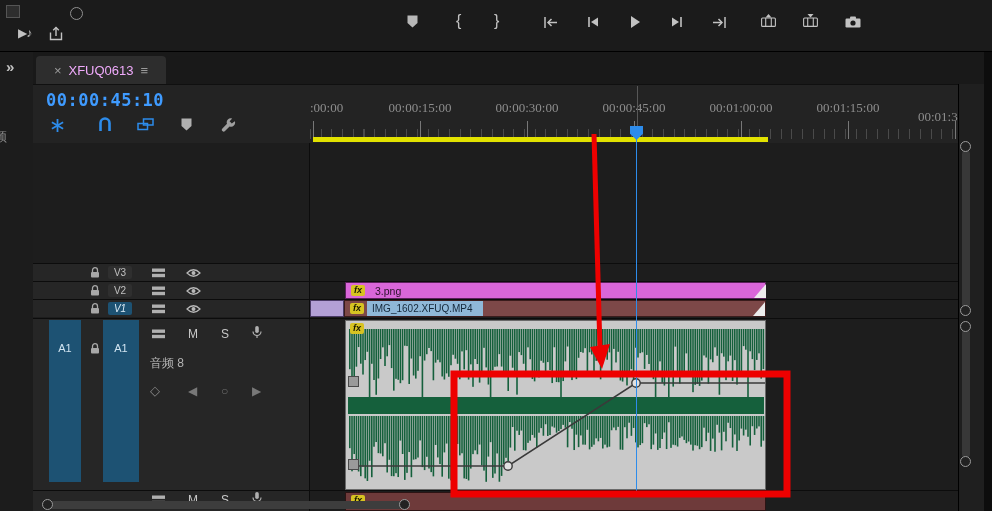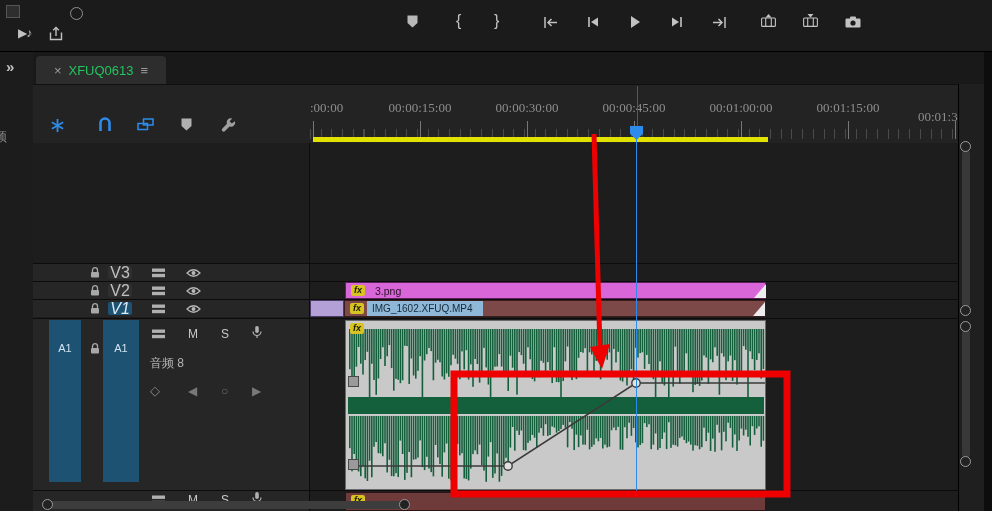--- a/index.html
+++ b/index.html
@@ -3,21 +3,21 @@
 <meta charset="utf-8">
 <style>
   html,body{margin:0;padding:0;background:#000;}
   .stage{position:relative;width:992px;height:511px;background:#161616;overflow:hidden;
          font-family:"Liberation Sans",sans-serif;color:#c8c8c8;-webkit-font-smoothing:antialiased;}
   .ab{position:absolute;}
   .ic{display:flex;align-items:center;justify-content:center;}
   .glyph{color:#c2c2c2;}
   .seprow{background:#0c0c0c;height:1px;}
   .hdr-row{background:#262626;}
-  .trk-label{background:#2f2f2f;color:#c0c0c0;font-size:16px;border-radius:2px;
+  .trk-label{background:#2f2f2f;color:#c0c0c0;font-size:10px;border-radius:2px;
              display:flex;align-items:center;justify-content:center;}
   .trk-label.target{background:#1d5273;color:#dcebf5;font-style:italic;}
   .fx-badge{background:#d7c322;color:#1a1a00;font-size:9px;font-style:italic;font-weight:bold;
             border-radius:2px;padding:0 3px;line-height:11px;height:11px;}
   .tick-labels span{position:absolute;top:0;font-size:13px;color:#8e8e8e;white-space:nowrap;font-family:Liberation Serif, serif;}
   .kf-ctl{font-size:12px;color:#8a8a8a;}
   .scroll-knob{width:11px;height:11px;border-radius:50%;border:1.5px solid #9a9a9a;background:#222;box-sizing:border-box;}
   svg{display:block;}
 </style>
 </head>
@@ -101,27 +101,28 @@
   </div>
 
   <div class="ab" style="left:0;top:52px;width:33px;height:459px;background:#1c1c1c;border-right:1px solid #000;">
     <div class="ab glyph" style="left:6px;top:6px;font-size:15px;font-weight:bold;">»</div>
     <div class="ab" style="left:-6px;top:76px;font-size:13px;color:#8a8a8a;">频</div>
   </div>
 
   <div class="ab" style="left:33px;top:52px;width:959px;height:32px;background:#191919;border-bottom:1px solid #101010;">
     <div class="ab ic" style="left:3px;top:4px;width:130px;height:28px;background:#2d2d2d;border-radius:4px 4px 0 0;gap:7px;">
       <span style="color:#9a9a9a;font-size:13px;">×</span>
-      <span style="color:#22c55e;font-size:13px;">XFUQ0613</span>
+      <span style="color:#f0abfc;font-size:13px;">XFUQ0613</span>
       <span style="color:#9a9a9a;font-size:13px;">≡</span>
     </div>
   </div>
 
   <div class="ab" style="left:33px;top:85px;width:925px;height:58px;background:#232323;"></div>
 
+  <div class="ab" style="left:46px;top:90px;font-family:'DejaVu Sans Mono',monospace;font-size:17px;font-weight:bold;color:#3f9bff;letter-spacing:0.5px;">00:00:45:10</div>
 
   <div class="ab" style="left:50px;top:118px;">
     <svg width="15" height="15" viewBox="0 0 15 15" stroke="#2d8ceb" stroke-width="1.8">
       <line x1="7.5" y1="1" x2="7.5" y2="14"></line>
         <line x1="1.9" y1="4.25" x2="13.1" y2="10.75"></line>
         <line x1="1.9" y1="10.75" x2="13.1" y2="4.25"></line>
     </svg>
   </div>
   <div class="ab" style="left:98px;top:116px;">
     <svg width="14" height="16" viewBox="0 0 14 16">

